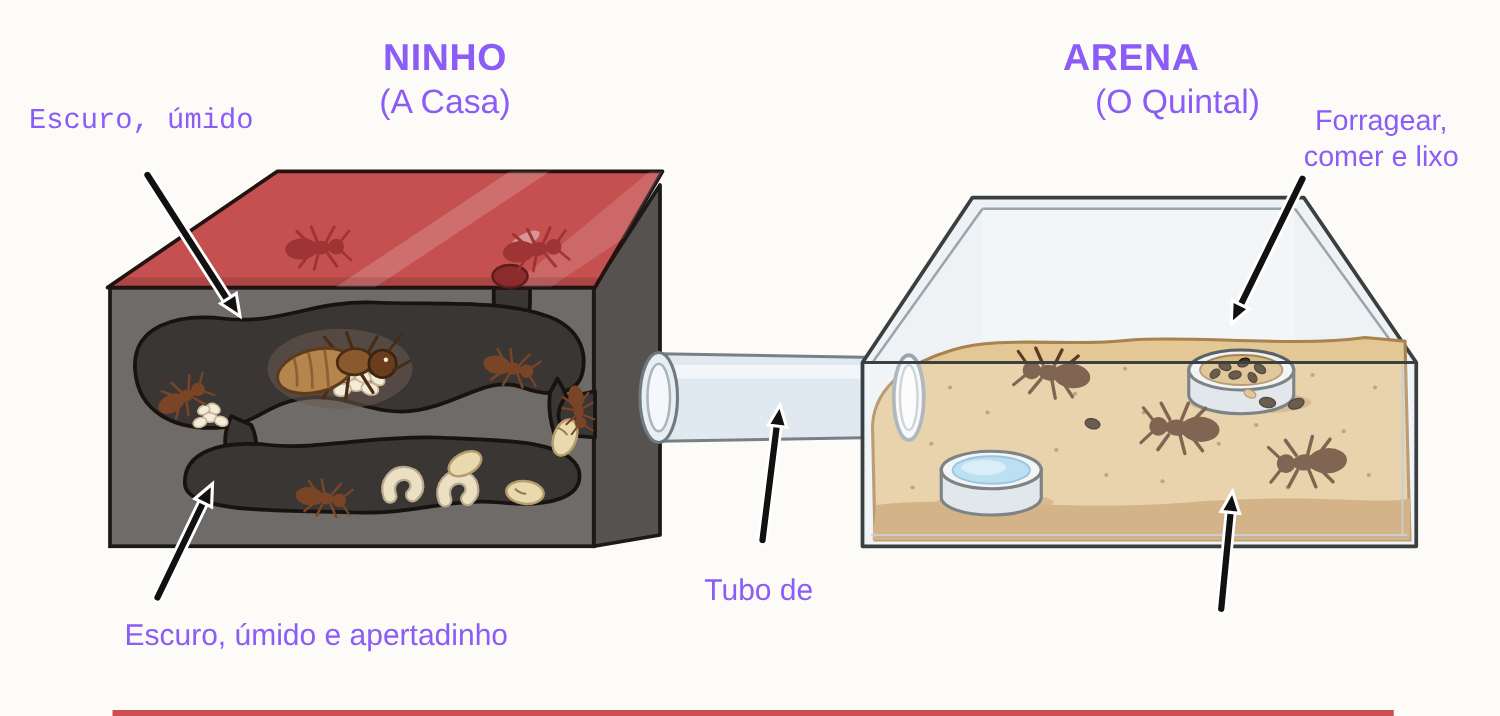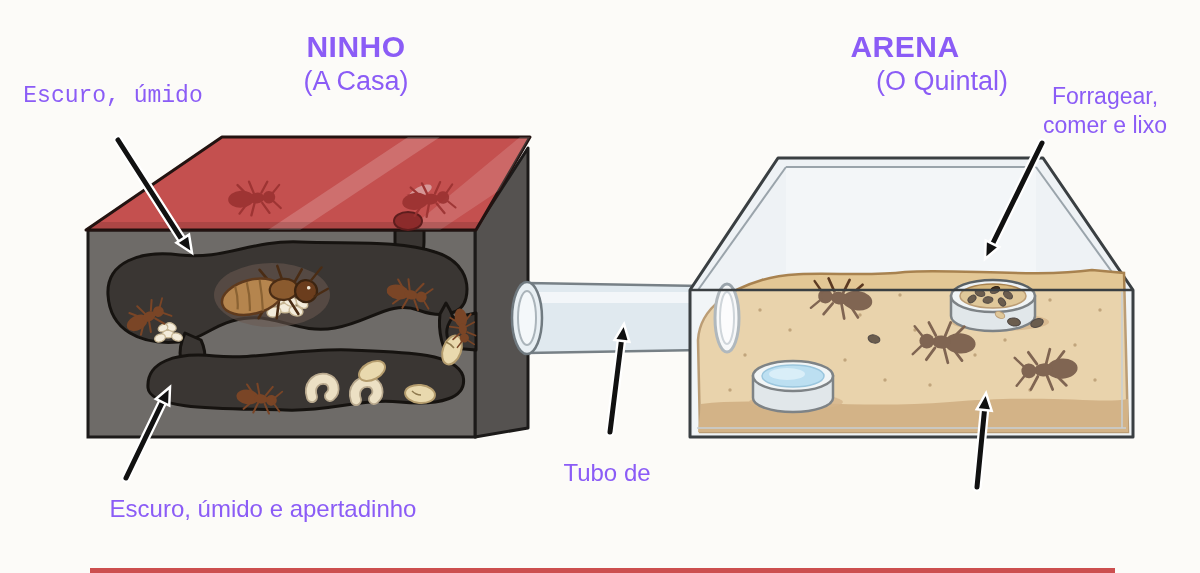--- a/index.html
+++ b/index.html
@@ -232,19 +232,19 @@
 
 <div class="lbl callout" style="left:13px;top:82px;width:200px;font-family:Liberation Mono, monospace;">
   <div>Escuro, úmido</div>
 </div>
 
 <div class="lbl callout" style="left:1005px;top:82px;width:200px;">
   <div>Forragear,</div>
   <div>comer e lixo</div>
 </div>
 
-<div class="lbl callout-big" style="left:63px;top:494px;width:400px;">Escuro, úmido e apertadinho</div>
+<div class="lbl callout-big" style="left:53px;top:494px;width:400px;">Escuro, úmido e apertadinho</div>
 
 <div class="lbl callout-big" style="left:507px;top:428px;width:200px;margin-top:30px;">
   <div>Tubo de</div>
 </div>
 
 </div>
 
 </body></html>

